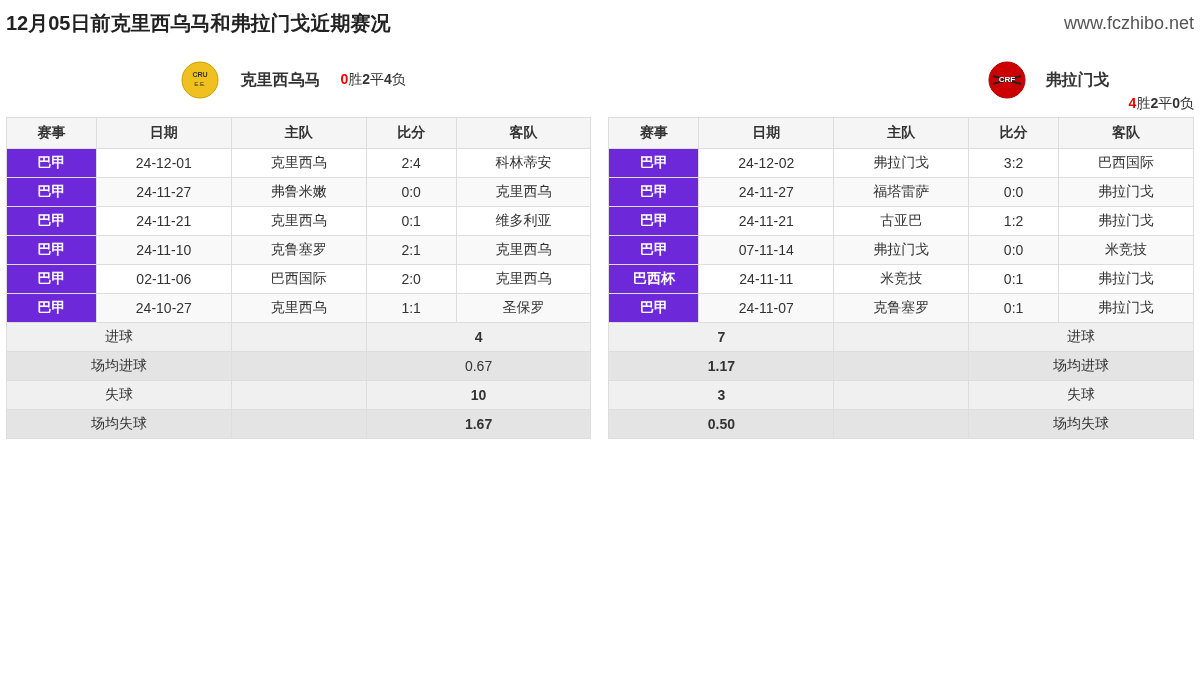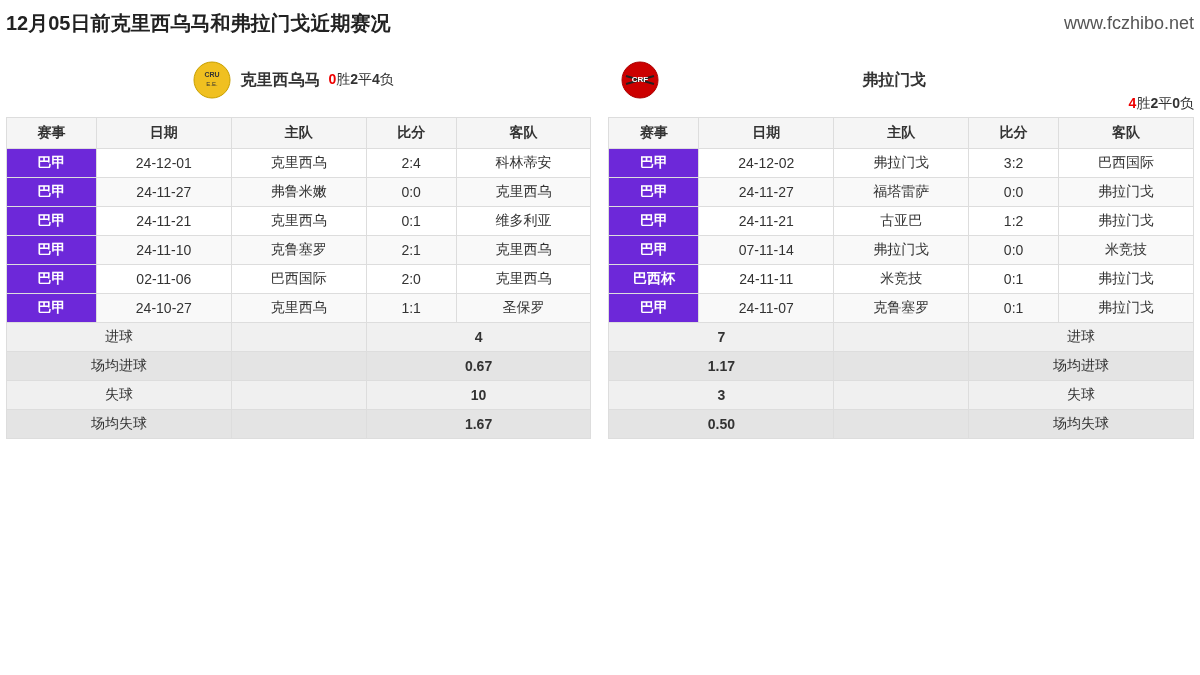--- a/index.html
+++ b/index.html
@@ -85,37 +85,37 @@
 
 <div class="page-wrapper">
 
   <div class="header-row">
     <span class="page-title">12月05日前克里西乌马和弗拉门戈近期赛况</span>
     <span class="website-url">www.fczhibo.net</span>
   </div>
 
   <div class="team-headers">
 
-    <div style="width:580px; display:flex; align-items:center; justify-content:center; gap:8px;">
+    <div style="width:580px; display:flex; align-items:center; justify-content:center; gap:20px;">
       <div class="team-logo">
 
         <svg width="38" height="38" viewBox="0 0 38 38">
           <ellipse cx="19" cy="19" rx="18" ry="18" fill="#f0c020" stroke="#c8a000" stroke-width="1"></ellipse>
           <text x="19" y="16" text-anchor="middle" font-size="7" fill="#333" font-weight="bold">CRU</text>
           <text x="19" y="25" text-anchor="middle" font-size="6" fill="#333">E.E.</text>
         </svg>
       </div>
       <span class="team-name">克里西乌马</span>
       <span style="font-size:14px; color:#333;">
         <span style="color:#e00; font-weight:bold;">0</span><span style="color:#333;">胜</span><span style="color:#333; font-weight:bold;">2</span><span style="color:#333;">平</span><span style="color:#333; font-weight:bold;">4</span><span style="color:#333;">负</span>
       </span>
     </div>
     <div style="width:40px;"></div>
 
-    <div style="width:580px; display:flex; align-items:center; justify-content:space-between; gap:19px;">
+    <div style="width:580px; display:flex; align-items:center; justify-content:flex-end; gap:19px;">
       <div class="team-logo">
 
         <svg width="38" height="38" viewBox="0 0 38 38">
           <ellipse cx="19" cy="19" rx="18" ry="18" fill="#cc0000" stroke="#aa0000" stroke-width="1"></ellipse>
           <rect x="5" y="15" width="28" height="8" fill="#cc0000"></rect>
           <line x1="5" y1="15" x2="33" y2="23" stroke="#222" stroke-width="2"></line>
           <line x1="5" y1="23" x2="33" y2="15" stroke="#222" stroke-width="2"></line>
           <text x="19" y="21" text-anchor="middle" font-size="8" fill="#fff" font-weight="bold">CRF</text>
         </svg>
       </div>
@@ -242,21 +242,21 @@
     <td colspan="1" style="background:#f0f0f0;"></td>
     <td colspan="2" style="background:#f0f0f0; font-weight:bold;">4</td>
     <td class="divider-col" style="background:#fff; border:none;"></td>
     <td colspan="2" style="background:#f0f0f0; font-weight:bold;">7</td>
     <td colspan="1" style="background:#f0f0f0;"></td>
     <td colspan="2" style="background:#f0f0f0; font-weight:normal;">进球</td>
   </tr>
         <tr>
     <td colspan="2" style="background:#e4e4e4; font-weight:normal;">场均进球</td>
     <td colspan="1" style="background:#e4e4e4;"></td>
-    <td colspan="2" style="background:#e4e4e4; font-weight:bold;">0.67</td>
+    <td colspan="2" style="background:#e4e4e4; font-weight:normal;">0.67</td>
     <td class="divider-col" style="background:#fff; border:none;"></td>
     <td colspan="2" style="background:#e4e4e4; font-weight:bold;">1.17</td>
     <td colspan="1" style="background:#e4e4e4;"></td>
     <td colspan="2" style="background:#e4e4e4; font-weight:normal;">场均进球</td>
   </tr>
         <tr>
     <td colspan="2" style="background:#f0f0f0; font-weight:normal;">失球</td>
     <td colspan="1" style="background:#f0f0f0;"></td>
     <td colspan="2" style="background:#f0f0f0; font-weight:bold;">10</td>
     <td class="divider-col" style="background:#fff; border:none;"></td>

